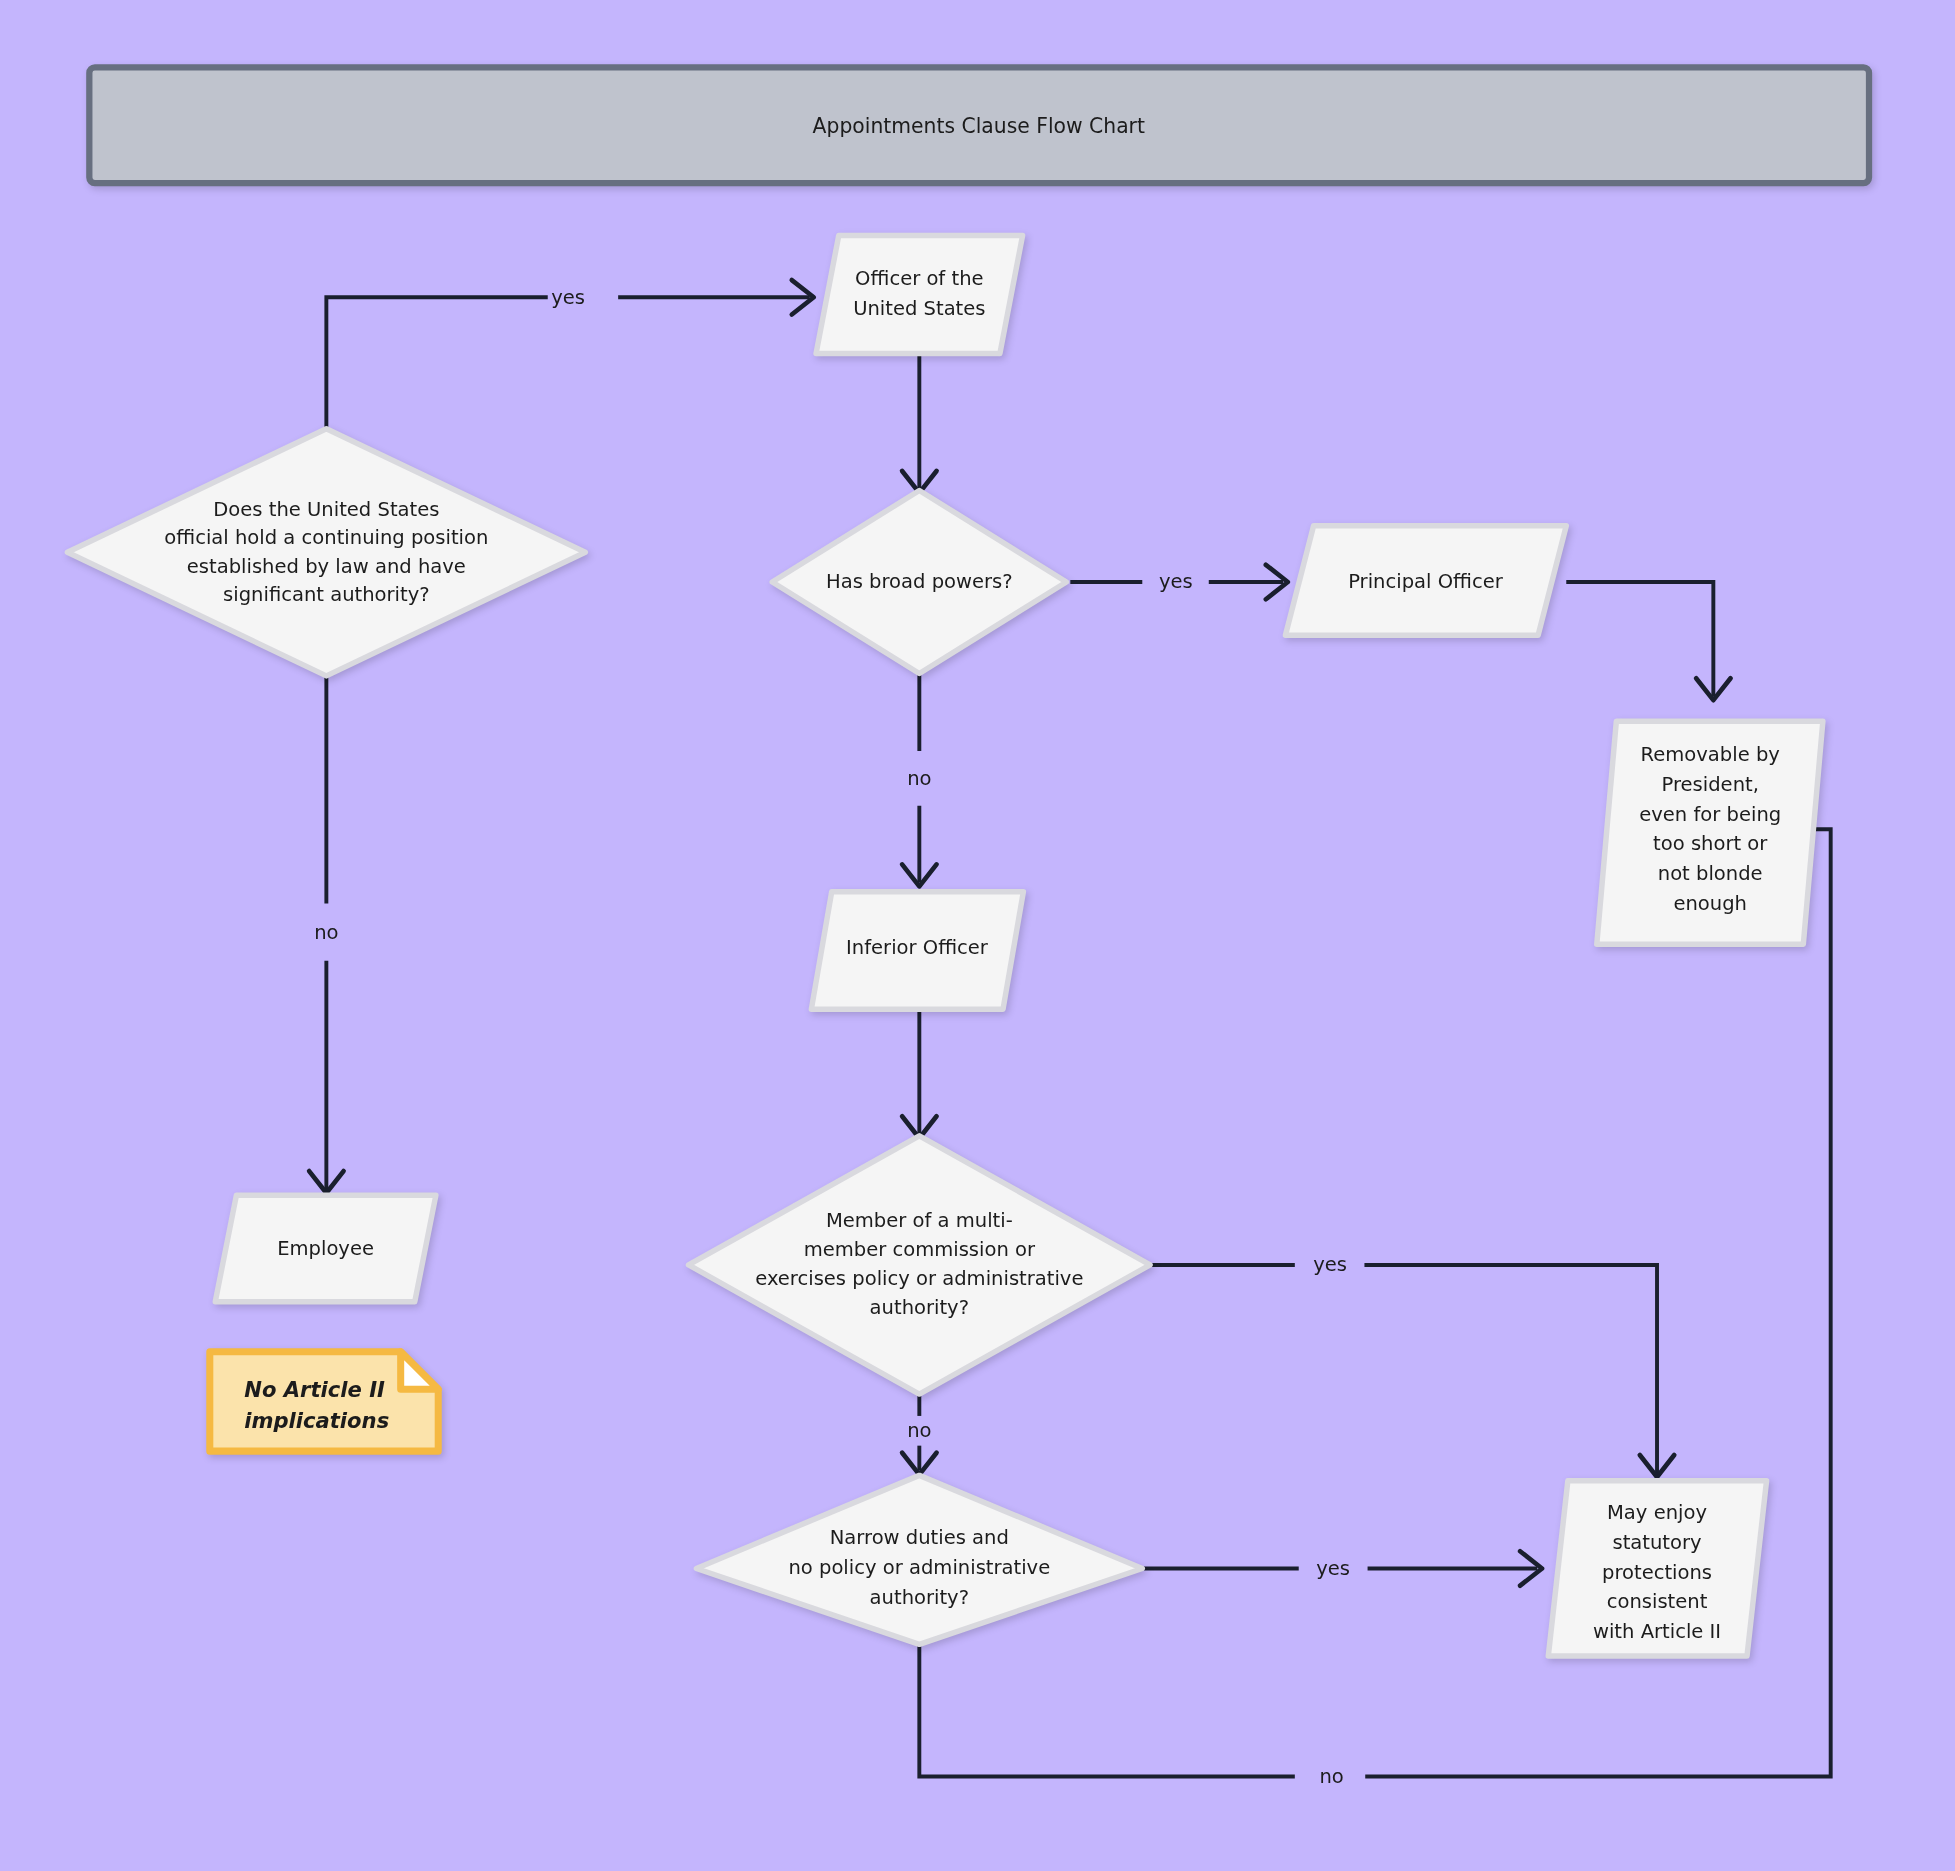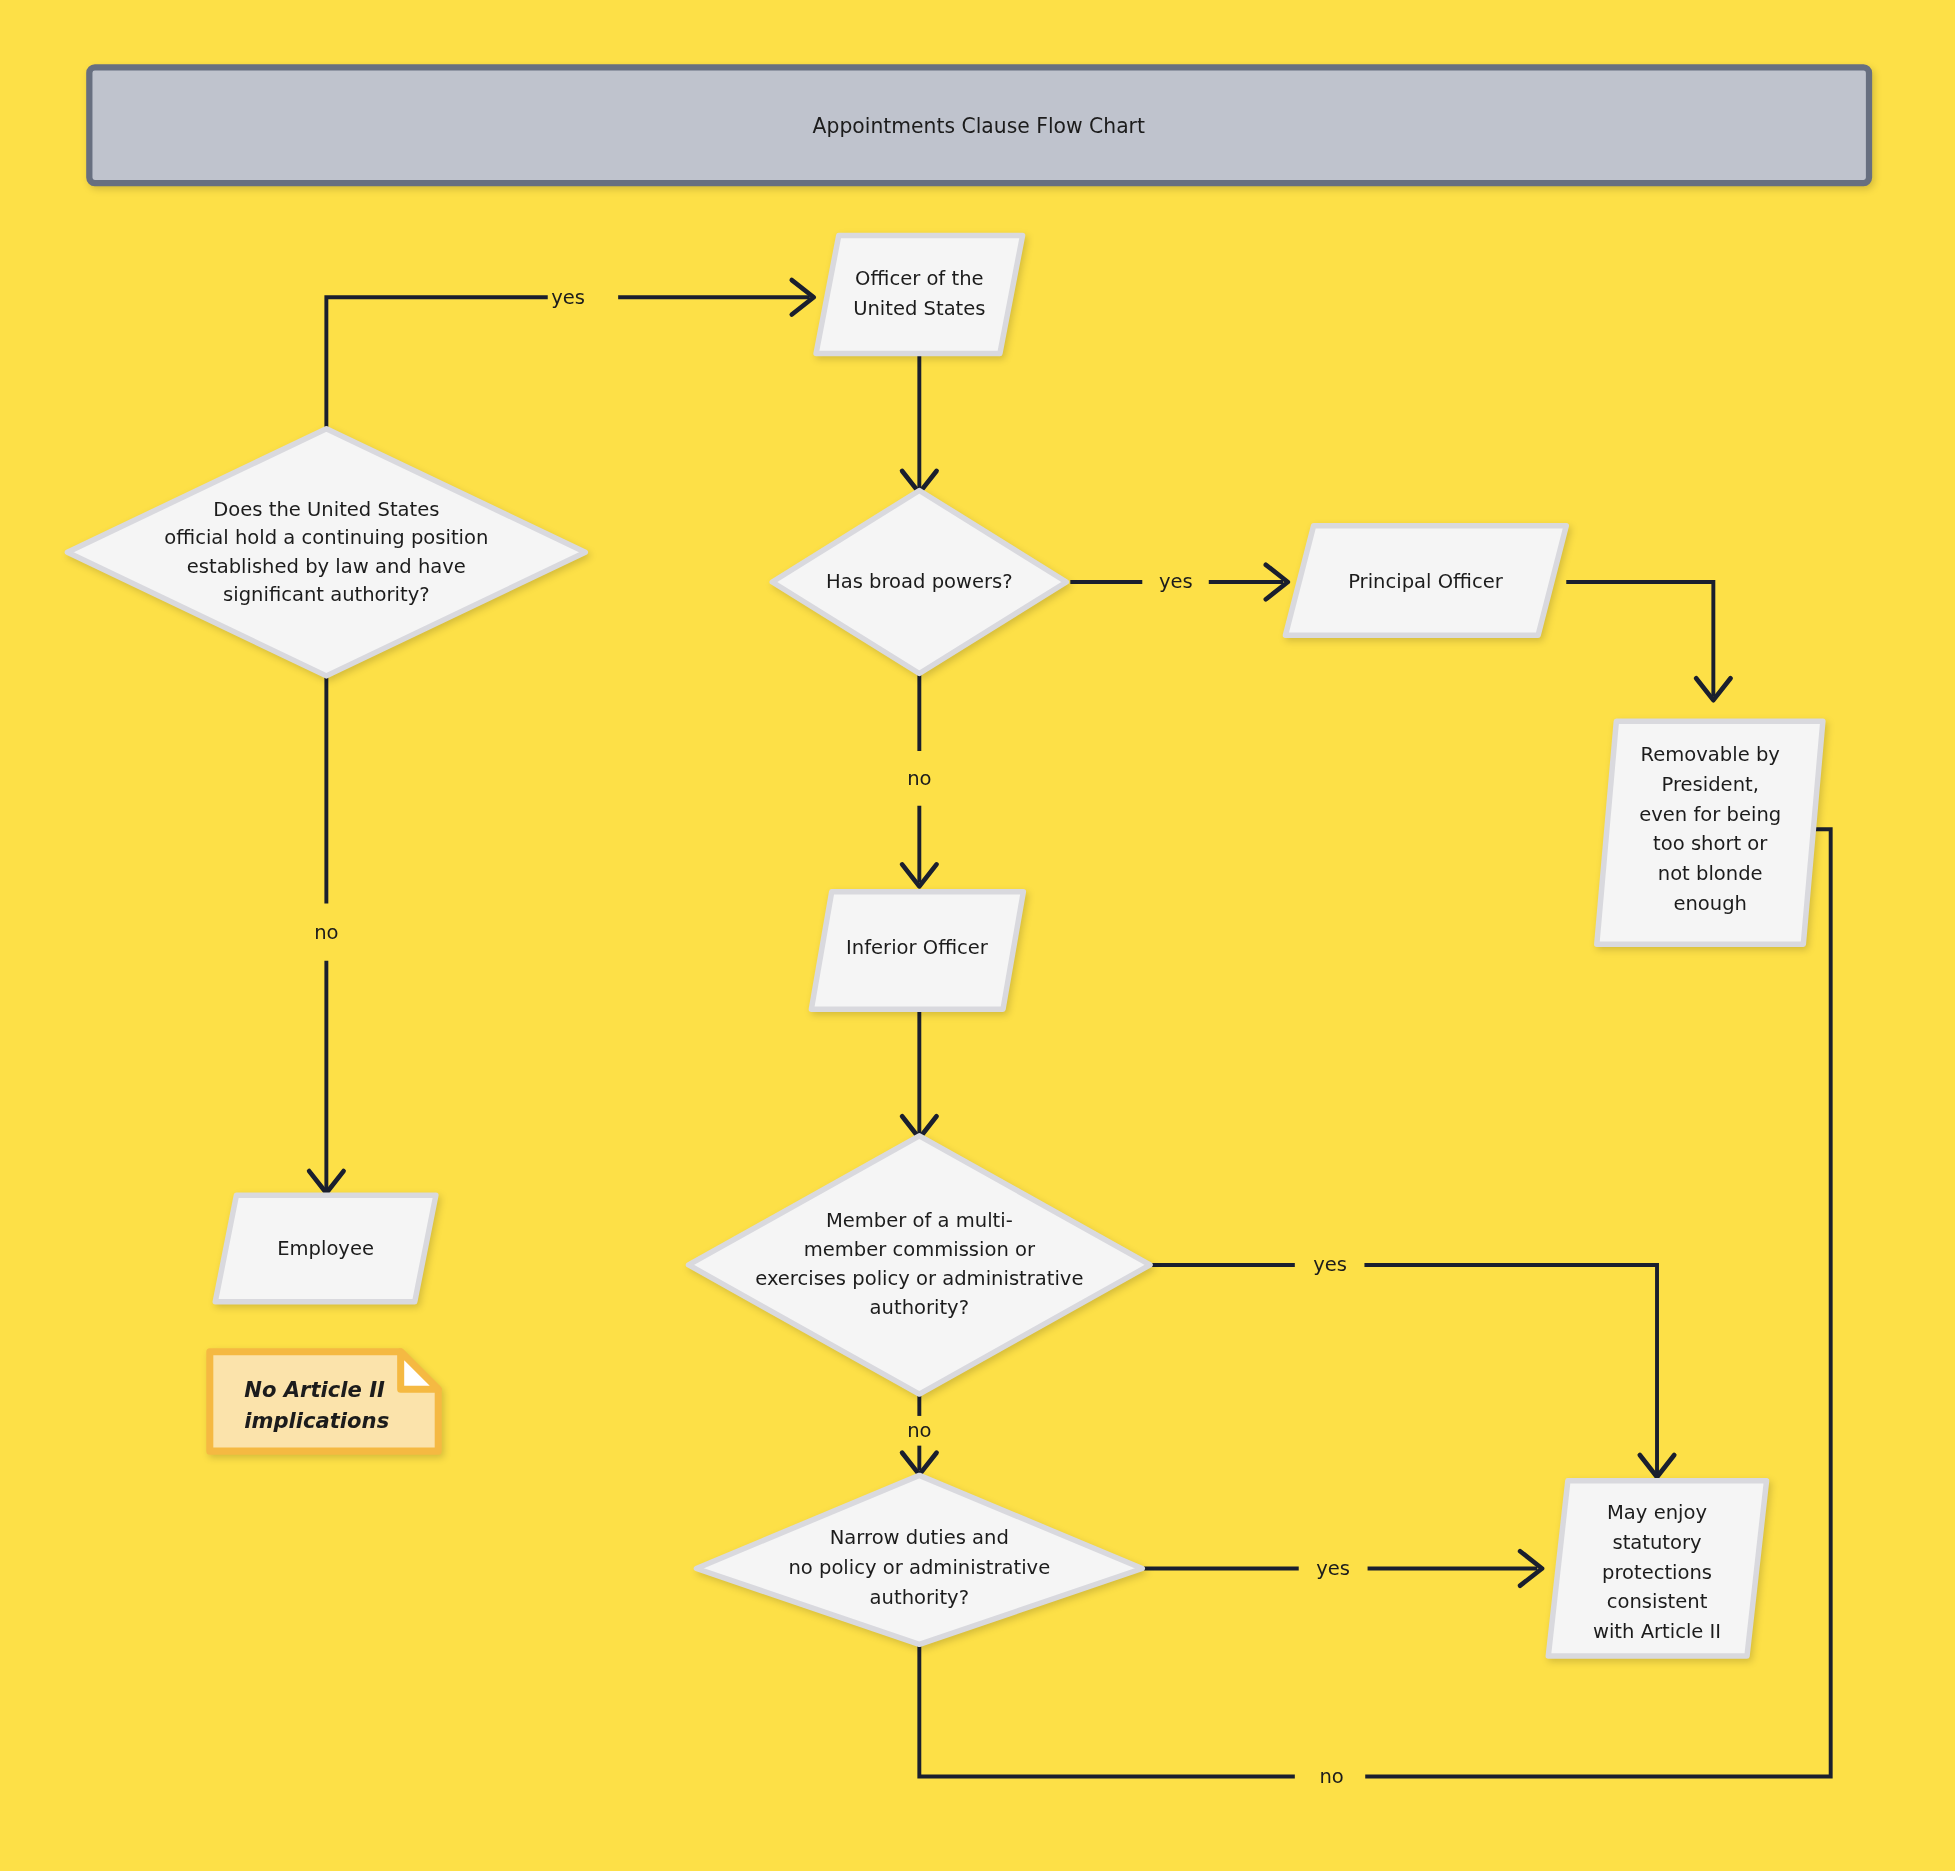--- a/index.html
+++ b/index.html
@@ -10,21 +10,21 @@
   body {
     width: 1956px;
     height: 1872px;
     font-family: "DejaVu Sans", sans-serif;
     overflow: hidden;
   }
   #stage {
     position: relative;
     width: 1956px;
     height: 1872px;
-    background: #fde047;
+    background: #c4b5fd;
   }
   svg.canvas {
     position: absolute;
     top: 0;
     left: 0;
     width: 1956px;
     height: 1872px;
   }
   .node-fill   { fill: #f5f5f5; }
   .node-stroke { stroke: #d9d9de; stroke-width: 7; stroke-linejoin: round; }

